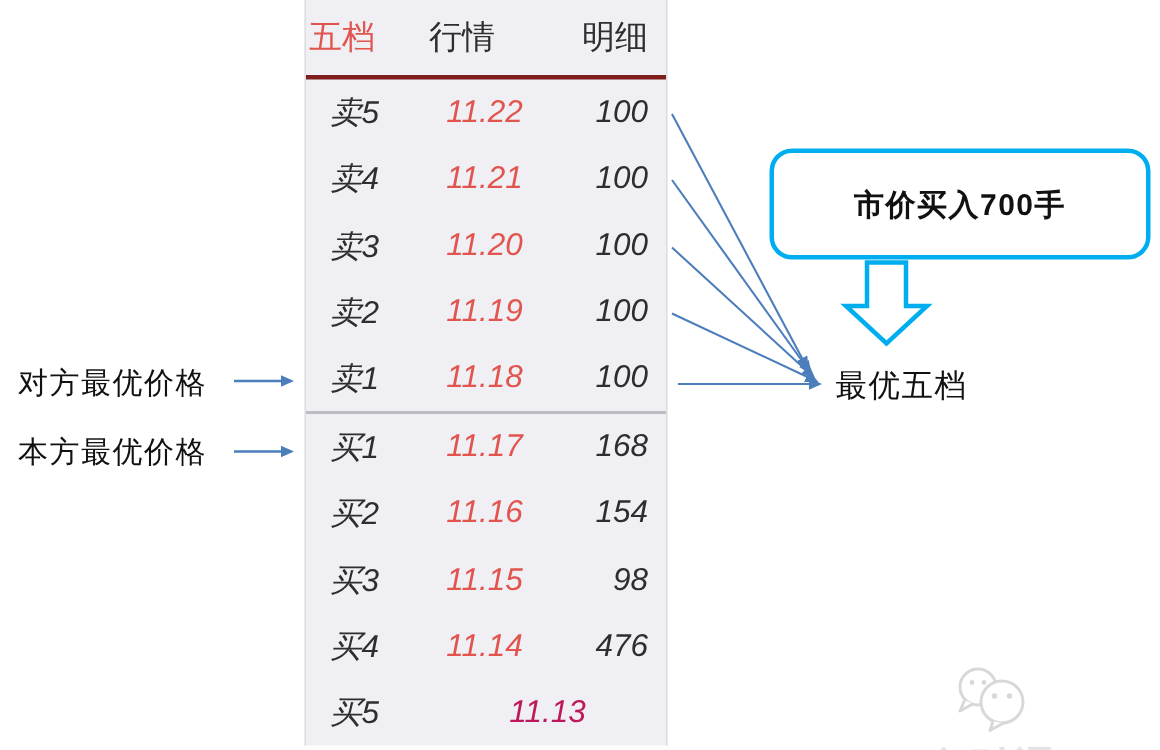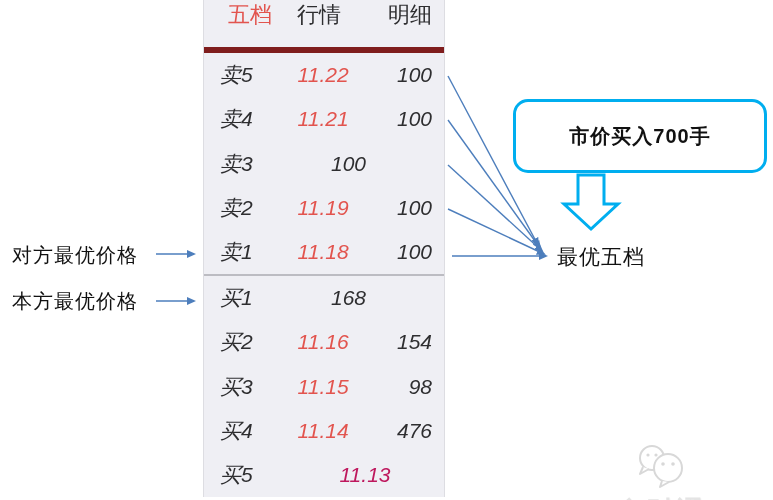--- a/index.html
+++ b/index.html
@@ -15,23 +15,23 @@
   
   .panel {
     position: absolute; left: 203px; top: 0; width: 242px; height: 497px;
     background: #efeff4;
     border-left: 1px solid #dddde2;
     border-right: 1px solid #dddde2;
     display: flex; flex-direction: column;
   }
   .panel-header {
     height: 53px; flex: 0 0 53px;
-    display: flex; 
-    padding: 0 12px 0 24px;
-    border-bottom: 6px solid #7f1d1d;
+    display: flex; align-items: center;
+    padding: 0 12px 0 2px;
+    border-bottom: 3px solid #7f1d1d;
     font-size: 22px; color: #2e2e30;
   }
   .panel-header .tab-active { color: #e2544e; }
   .panel-header .c1 { width: 62px; text-align: left; }
   .panel-header .c2 { flex: 1; text-align: center; }
   .panel-header .c3 { width: 84px; text-align: right; }
 
   .rows { flex: 1; display: flex; flex-direction: column; }
   .row {
     flex: 1;
@@ -106,35 +106,37 @@
         <span class="c2 price red">11.22</span>
         <span class="c3">100</span>
       </div>
       <div class="row">
         <span class="c1">卖4</span>
         <span class="c2 price red">11.21</span>
         <span class="c3">100</span>
       </div>
       <div class="row">
         <span class="c1">卖3</span>
+        <span class="c2 price red">11.20</span>
         <span class="c3">100</span>
       </div>
       <div class="row">
         <span class="c1">卖2</span>
         <span class="c2 price red">11.19</span>
         <span class="c3">100</span>
       </div>
       <div class="row">
         <span class="c1">卖1</span>
         <span class="c2 price red">11.18</span>
         <span class="c3">100</span>
       </div>
       <div class="mid-sep"></div>
       <div class="row">
         <span class="c1">买1</span>
+        <span class="c2 price red">11.17</span>
         <span class="c3">168</span>
       </div>
       <div class="row">
         <span class="c1">买2</span>
         <span class="c2 price red">11.16</span>
         <span class="c3">154</span>
       </div>
       <div class="row">
         <span class="c1">买3</span>
         <span class="c2 price red">11.15</span>

